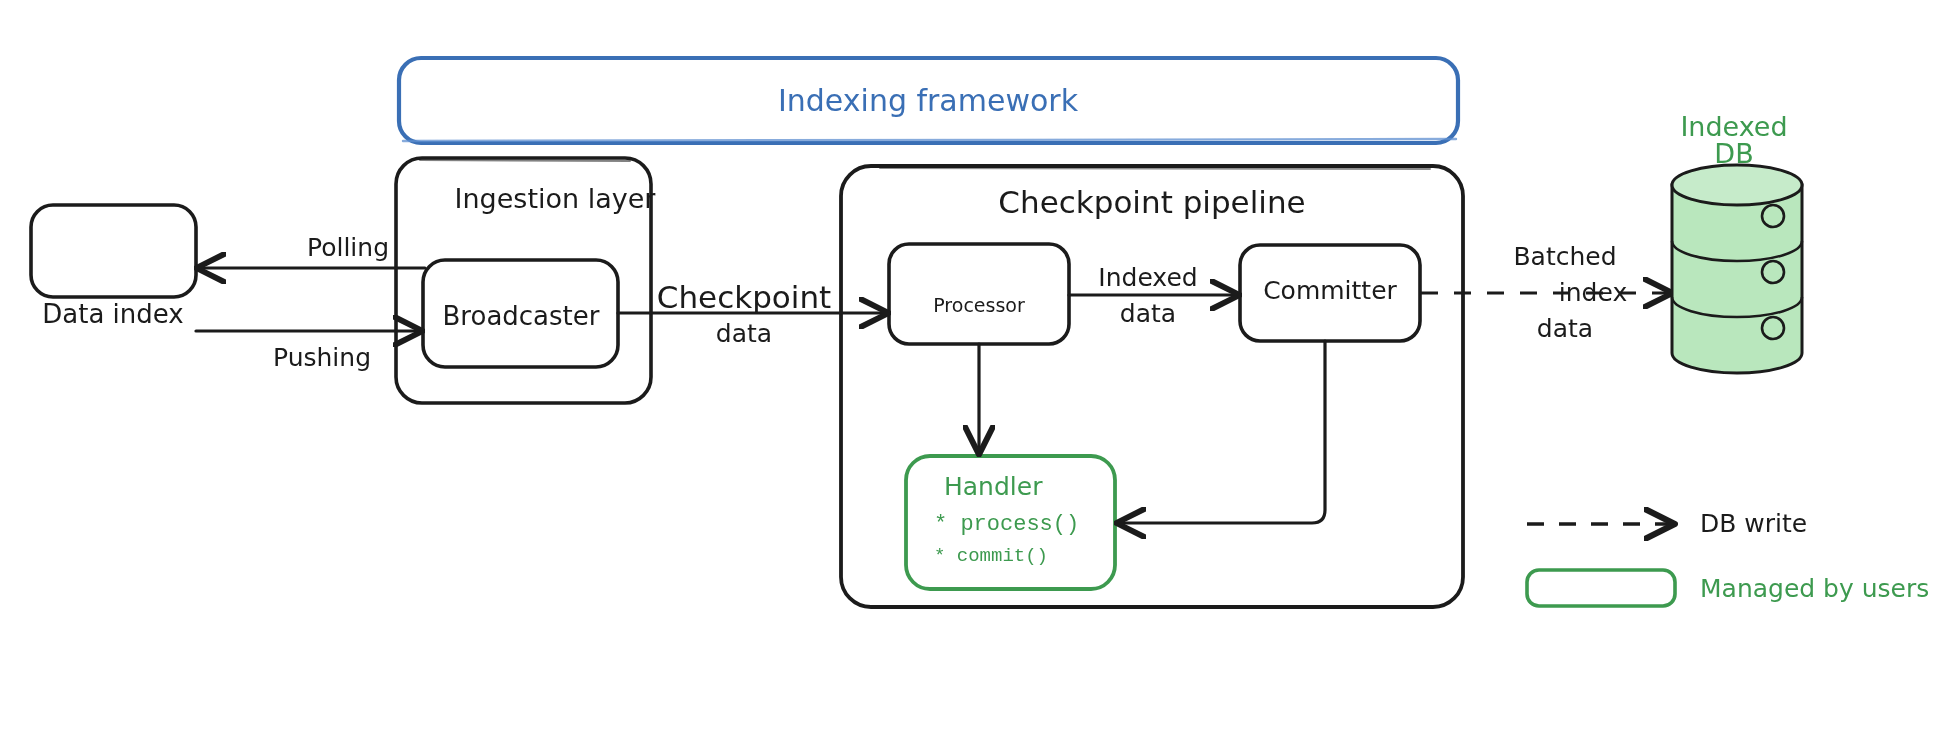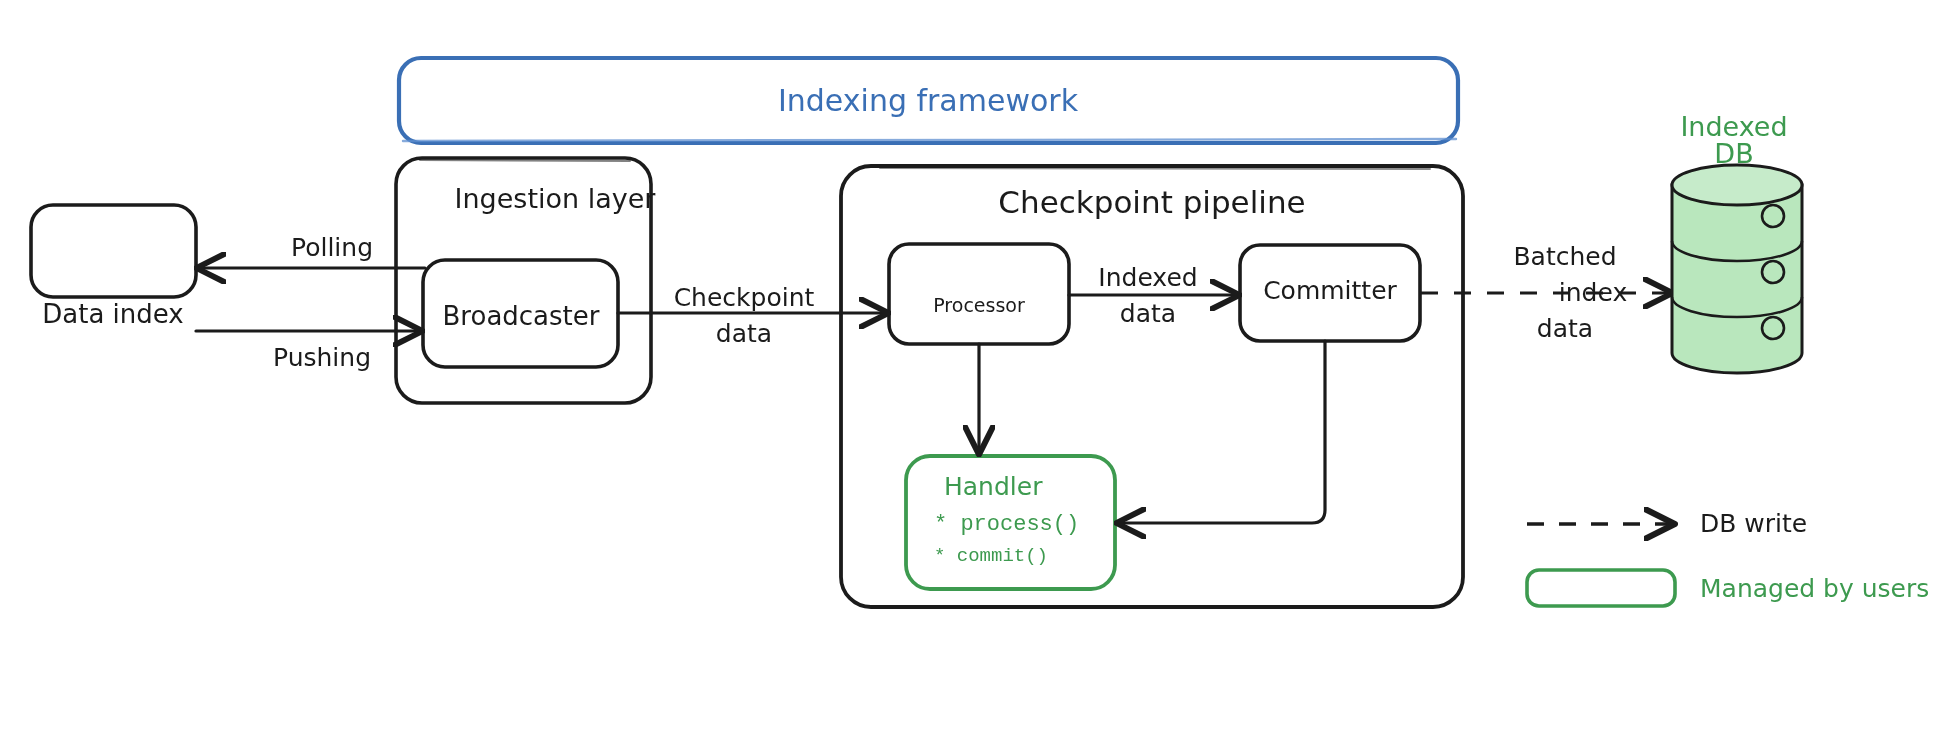--- a/index.html
+++ b/index.html
@@ -131,24 +131,24 @@
 
   <div class="lbl ctr" style="left:1330px; top:291px; font-size:25px;">Committer</div>
 
   <div class="lbl green" style="left:944px; top:473px; font-size:25px; text-align:left;">Handler</div>
   <div class="lbl green mono" style="left:934px; top:512px; font-size:22px; text-align:left;">* process()</div>
   <div class="lbl green mono" style="left:934px; top:546px; font-size:19px; text-align:left;">* commit()</div>
 
   <div class="lbl green ctr" style="left:1734px; top:127px; font-size:27px;">Indexed</div>
   <div class="lbl green ctr" style="left:1734px; top:154px; font-size:27px;">DB</div>
 
-  <div class="lbl ctr" style="left:332px; top:248px; font-size:25px;">Polling</div>
+  <div class="lbl ctr" style="left:348px; top:248px; font-size:25px;">Polling</div>
   <div class="lbl ctr" style="left:322px; top:358px; font-size:25px;">Pushing</div>
 
-  <div class="lbl ctr" style="left:744px; top:298px; font-size:25px;">Checkpoint</div>
+  <div class="lbl ctr" style="left:744px; top:298px; font-size:31px;">Checkpoint</div>
   <div class="lbl ctr" style="left:744px; top:334px; font-size:25px;">data</div>
 
   <div class="lbl ctr" style="left:1148px; top:278px; font-size:25px;">Indexed</div>
   <div class="lbl ctr" style="left:1148px; top:314px; font-size:25px;">data</div>
 
   <div class="lbl ctr" style="left:1565px; top:257px; font-size:25px;">Batched</div>
   <div class="lbl ctr" style="left:1565px; top:293px; font-size:25px;margin-left:28px;">index</div>
   <div class="lbl ctr" style="left:1565px; top:329px; font-size:25px;">data</div>
 
   <div class="lbl" style="left:1700px; top:510px; font-size:25px; text-align:left;">DB write</div>

